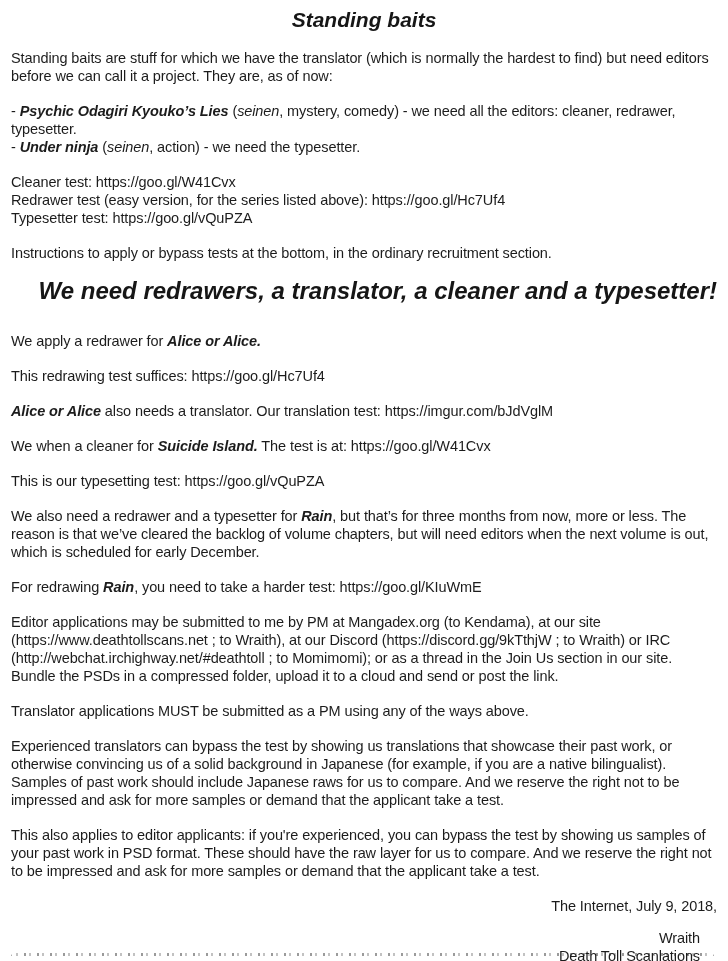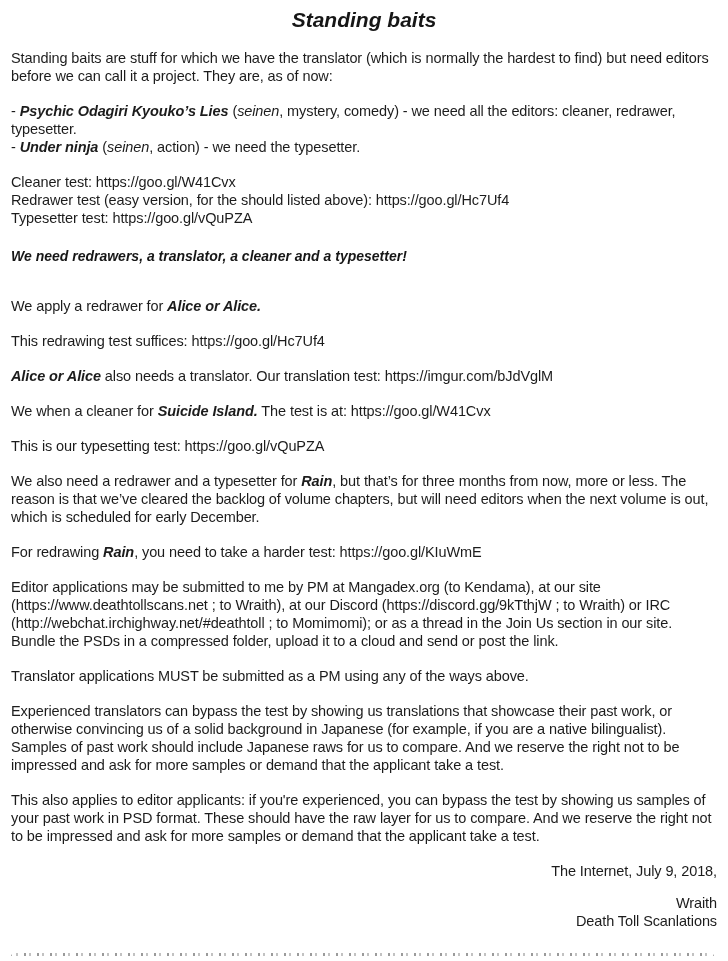--- a/index.html
+++ b/index.html
@@ -23,31 +23,31 @@
   h1.doc-title {
     font-size: 21px;
     line-height: 26px;
     font-weight: bold;
     font-style: italic;
     text-align: center;
     margin: 0 0 16px 0;
     color: #161616;
   }
   h2.doc-heading {
-    font-size: 14px;
+    font-size: 24px;
     line-height: 24px;
     font-weight: bold;
     font-style: italic;
-    text-align: left;
+    text-align: right;
     margin: 0 0 29px 0;
     color: #161616;
   }
   p.para { margin: 16px 0 17px 0; }
   .line { margin: 0; }
-  .block { margin: 0 0 17px 0; }
+  .block { margin: 0 17px 17px 0; }
   .right { text-align: right; }
   .seg-b  { font-weight: normal; }
   .seg-i  { font-style: italic; }
   .seg-bi { font-weight: bold; font-style: italic; }
   .clipped-line {
     position: absolute;
     left: 11px;
     right: 14px;
     top: 953px;
     height: 8px;
@@ -73,24 +73,25 @@
 
   <p class="para body-text"><span>Standing baits are stuff for which we have the translator (which is normally the hardest to find) but need editors before we can call it a project. They are, as of now:</span></p>
 
   <div class="block body-text">
     <p class="line"><span>- </span><span class="seg-bi">Psychic Odagiri Kyouko’s Lies</span><span> (</span><span class="seg-i">seinen</span><span>, mystery, comedy) - we need all the editors: cleaner, redrawer, typesetter.</span></p>
     <p class="line"><span>- </span><span class="seg-bi">Under ninja</span><span> (</span><span class="seg-i">seinen</span><span>, action) - we need the typesetter.</span></p>
   </div>
 
   <div class="block body-text">
     <p class="line">Cleaner test: https://goo.gl/W41Cvx</p>
-    <p class="line">Redrawer test (easy version, for the should listed above): https://goo.gl/Hc7Uf4</p>
+    <p class="line">Redrawer test (easy version, for the series listed above): https://goo.gl/Hc7Uf4</p>
     <p class="line">Typesetter test: https://goo.gl/vQuPZA</p>
   </div>
 
+  <p class="para body-text">Instructions to apply or bypass tests at the bottom, in the ordinary recruitment section.</p>
 
   <h2 class="doc-heading">We need redrawers, a translator, a cleaner and a typesetter!</h2>
 
   <p class="para body-text"><span>We apply a redrawer for </span><span class="seg-bi">Alice or Alice.</span></p>
 
   <p class="para body-text">This redrawing test suffices: https://goo.gl/Hc7Uf4</p>
 
   <p class="para body-text"><span class="seg-bi">Alice or Alice</span><span> also needs a translator. Our translation test: </span><span class="seg-b">https://imgur.com/bJdVglM</span></p>
 
   <p class="para body-text"><span>We when a cleaner for </span><span class="seg-bi">Suicide Island.</span><span> The test is at: https://goo.gl/W41Cvx</span></p>

